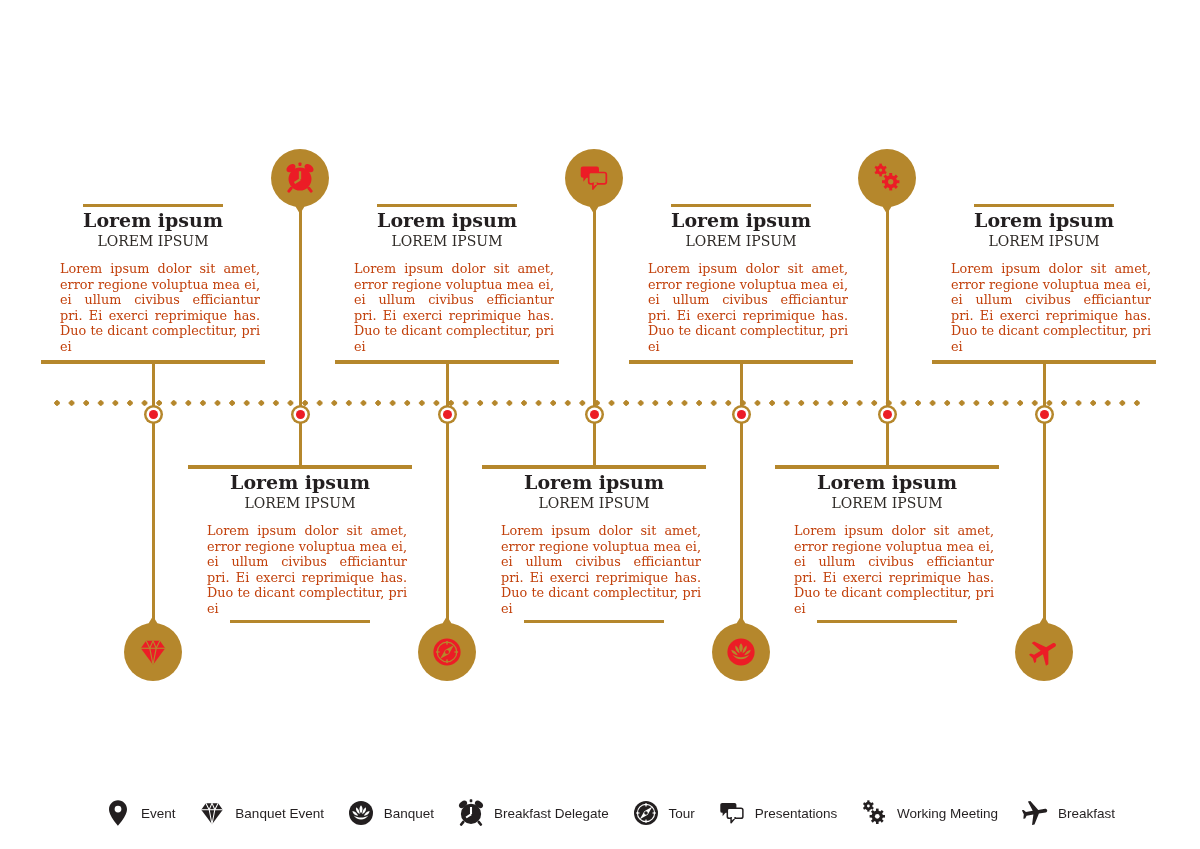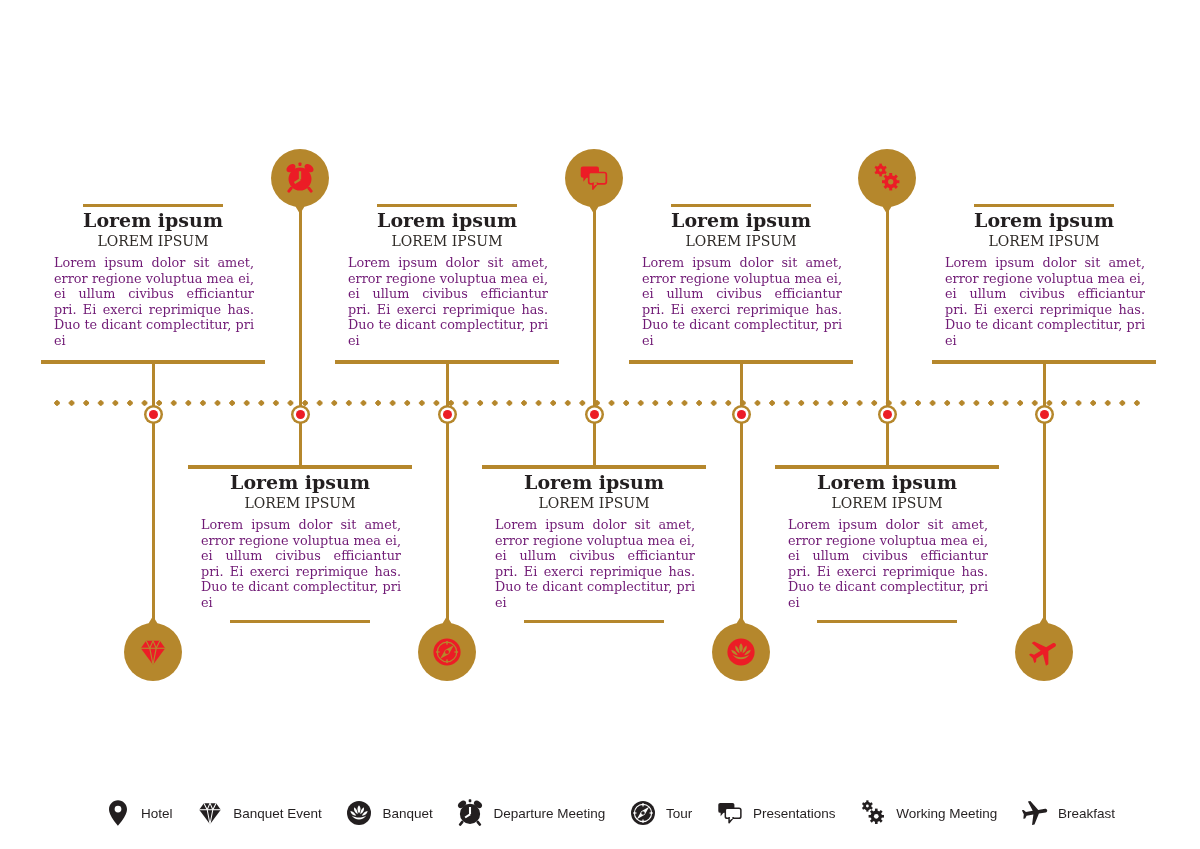--- a/index.html
+++ b/index.html
@@ -22,21 +22,21 @@
   .col .node{left:107.5px;}
 
   
   .short-line{position:absolute;left:42px;width:140px;height:3px;background:#b5872c;}
   .wide-line{position:absolute;left:0;width:224px;height:4px;background:#b5872c;}
   .blk-title{position:absolute;left:0;width:224px;text-align:center;font-size:19px;
              font-weight:bold;color:#231f20;line-height:22px;margin:0;}
   .blk-subtitle{position:absolute;left:0;width:224px;text-align:center;font-size:14px;
                 color:#2e2a26;line-height:17px;}
   .blk-body{position:absolute;left:12px;width:200px;font-size:12.8px;line-height:15.6px;
-            text-align:justify;color:#701a75;margin:1px;}
+            text-align:justify;color:#c2410c;margin:7px;}
 
   
   .top .short-line{top:192px;}
   .top .blk-title{top:197px;}
   .top .blk-subtitle{top:221px;}
   .top .blk-body{top:242px;}
   .top .wide-line{top:348px;}
   .top .vline{top:352px;height:262px;}
 
   
@@ -265,39 +265,39 @@
           <use href="#sym-plane"></use>
         </svg>
     </div>
   </div>
 
   <div class="legend">
     <div class="legend-item">
       <svg>
           <use href="#sym-pin"></use>
         </svg>
-      <span class="lbl">Hotel</span>
+      <span class="lbl">Event</span>
     </div>
     <div class="legend-item">
       <svg>
           <use href="#sym-diamond"></use>
         </svg>
       <span class="lbl">Banquet Event</span>
     </div>
     <div class="legend-item">
       <svg>
           <use href="#sym-lotus"></use>
         </svg>
       <span class="lbl">Banquet</span>
     </div>
     <div class="legend-item">
       <svg>
           <use href="#sym-alarm"></use>
         </svg>
-      <span class="lbl">Departure Meeting</span>
+      <span class="lbl">Breakfast Delegate</span>
     </div>
     <div class="legend-item">
       <svg>
           <use href="#sym-compass"></use>
         </svg>
       <span class="lbl">Tour</span>
     </div>
     <div class="legend-item">
       <svg>
           <use href="#sym-bubbles"></use>

